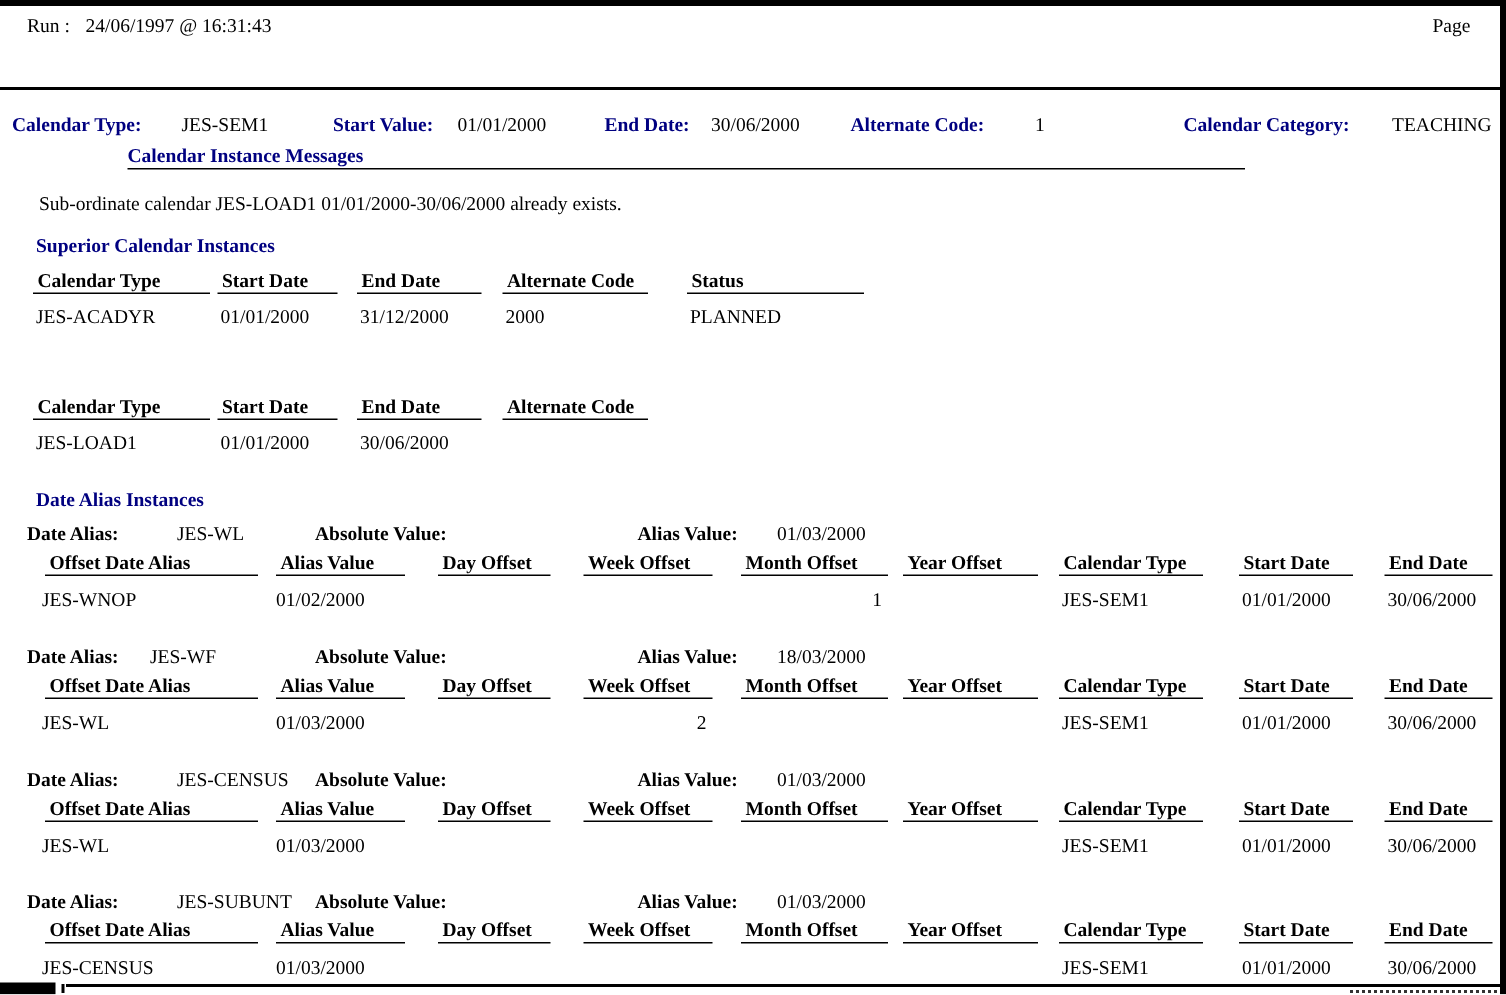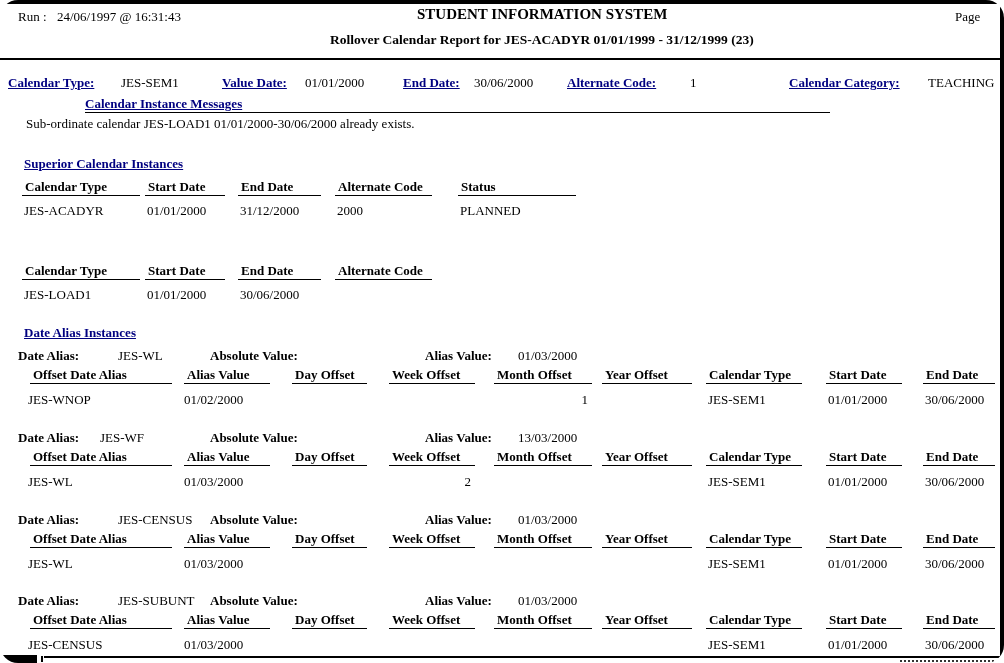--- a/index.html
+++ b/index.html
@@ -1,25 +1,24 @@
 <!DOCTYPE html>
 <html><head>
 <meta charset="utf-8">
 <style>
   * { margin:0; padding:0; box-sizing:border-box; }
   html,body { background:#fff; }
   .page {
     position:relative; width:1004px; height:663px; background:#ffffff;
     font-family:"Liberation Serif", serif; font-size:13px; color:#000;
     overflow:hidden;
-    border-radius:18px;
   }
   .t  { position:absolute; white-space:nowrap; line-height:15px; }
   .b  { font-weight:bold; }
-  .nv { font-weight:bold; color:#000080;text-decoration:underline; }
+  .nv { font-weight:bold; color:#000080; }
   .right { text-align:right; }
   .th {
     position:absolute; white-space:nowrap; font-weight:bold; line-height:14px;
     height:16px; border-bottom:1px solid #000; padding-left:3px; overflow:visible;
   }
   .bar-top   { position:absolute; left:0; top:0; width:1004px; height:4px; background:#000; }
   .bar-right { position:absolute; left:1000px; top:0; width:4px; height:663px; background:#000; }
   .hr        { position:absolute; left:0; top:58px; width:1000px; height:2px; background:#000; }
   .msg-underline {
     position:absolute; left:85px; top:97px; width:745px; height:16px;
@@ -37,38 +36,36 @@
 </head>
 <body>
 
 <div class="page">
 
   <div class="bar-top"></div>
   <div class="bar-right"></div>
 
   <span class="t" style="left:18px;top:9px">Run :</span>
   <span class="t" style="left:57px;top:9px">24/06/1997 @ 16:31:43</span>
-  <span class="t b" style="left:417px;top:7px;font-size:15px">STUDENT INFORMATION SYSTEM</span>
   <span class="t" style="left:955px;top:9px">Page</span>
-  <span class="t b" style="left:330px;top:32px;font-size:13.5px">Rollover Calendar Report for JES-ACADYR 01/01/1999 - 31/12/1999 (23)</span>
   <div class="hr"></div>
 
   <span class="t nv" style="left:8px;top:75px">Calendar Type:</span>
   <span class="t" style="left:121px;top:75px">JES-SEM1</span>
-  <span class="t nv" style="left:222px;top:75px">Value Date:</span>
+  <span class="t nv" style="left:222px;top:75px">Start Value:</span>
   <span class="t" style="left:305px;top:75px">01/01/2000</span>
   <span class="t nv" style="left:403px;top:75px">End Date:</span>
   <span class="t" style="left:474px;top:75px">30/06/2000</span>
   <span class="t nv" style="left:567px;top:75px">Alternate Code:</span>
   <span class="t" style="left:690px;top:75px">1</span>
   <span class="t nv" style="left:789px;top:75px">Calendar Category:</span>
   <span class="t" style="left:928px;top:75px">TEACHING</span>
 
   <div class="msg-underline nv">Calendar Instance Messages</div>
-  <span class="t" style="left:26px;top:116px">Sub-ordinate calendar JES-LOAD1 01/01/2000-30/06/2000 already exists.</span>
+  <span class="t" style="left:26px;top:128px">Sub-ordinate calendar JES-LOAD1 01/01/2000-30/06/2000 already exists.</span>
 
   <span class="t nv" style="left:24px;top:156px">Superior Calendar Instances</span>
   <div class="th" style="left:22px;top:180px;width:118px">Calendar Type</div>
   <div class="th" style="left:145px;top:180px;width:80px">Start Date</div>
   <div class="th" style="left:238px;top:180px;width:83px">End Date</div>
   <div class="th" style="left:335px;top:180px;width:97px">Alternate Code</div>
   <div class="th" style="left:458px;top:180px;width:118px">Status</div>
   <span class="t" style="left:24px;top:203px">JES-ACADYR</span>
   <span class="t" style="left:147px;top:203px">01/01/2000</span>
   <span class="t" style="left:240px;top:203px">31/12/2000</span>
@@ -112,21 +109,21 @@
     <span class="t" style="left:828px;top:44px">01/01/2000</span>
     <span class="t" style="left:925px;top:44px">30/06/2000</span>
   </div>
 
   <div class="alias-block" style="top:430px">
     <span class="t b" style="left:18px;top:0">Date Alias:</span>
     <span class="t" style="left:100px;top:0">JES-WF</span>
     <span class="t b" style="left:210px;top:0">Absolute Value:</span>
     <span class="t" style="left:330px;top:0"></span>
     <span class="t b" style="left:425px;top:0">Alias Value:</span>
-    <span class="t" style="left:518px;top:0">13/03/2000</span>
+    <span class="t" style="left:518px;top:0">18/03/2000</span>
     <div class="th" style="left:30px;top:20px;width:142px">Offset Date Alias</div>
     <div class="th" style="left:184px;top:20px;width:86px">Alias Value</div>
     <div class="th" style="left:292px;top:20px;width:75px">Day Offset</div>
     <div class="th" style="left:389px;top:20px;width:86px">Week Offset</div>
     <div class="th" style="left:494px;top:20px;width:98px">Month Offset</div>
     <div class="th" style="left:602px;top:20px;width:90px">Year Offset</div>
     <div class="th" style="left:706px;top:20px;width:96px">Calendar Type</div>
     <div class="th" style="left:826px;top:20px;width:76px">Start Date</div>
     <div class="th" style="left:923px;top:20px;width:72px">End Date</div>
     <span class="t" style="left:28px;top:44px">JES-WL</span>

